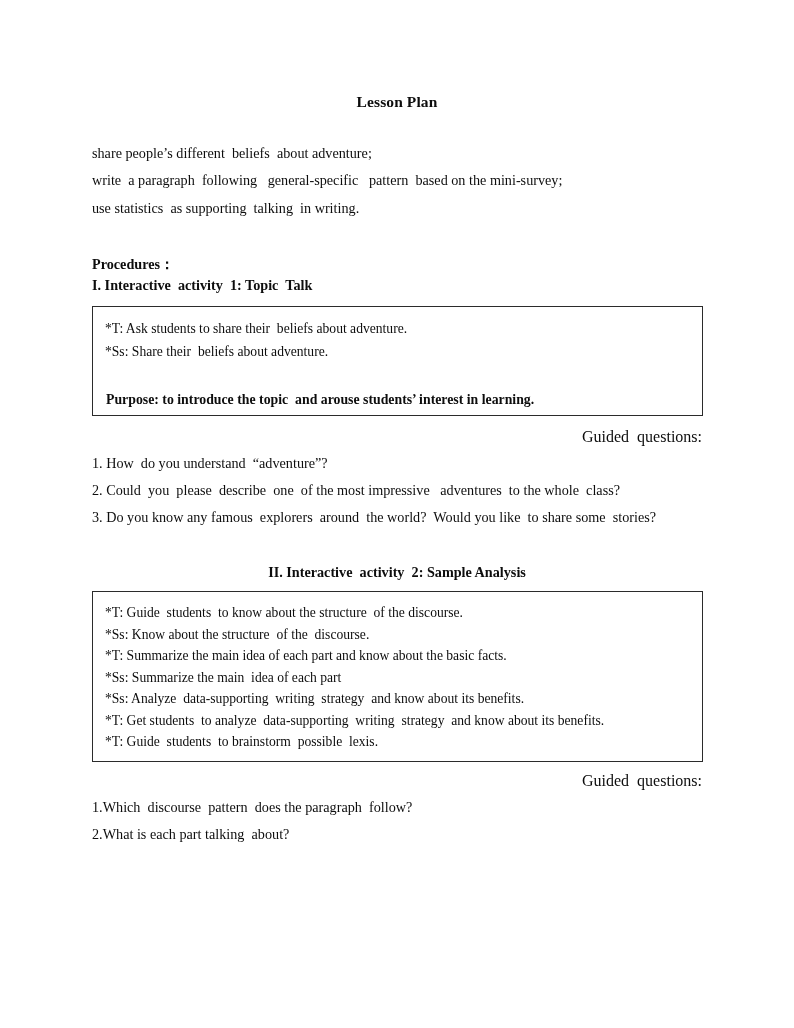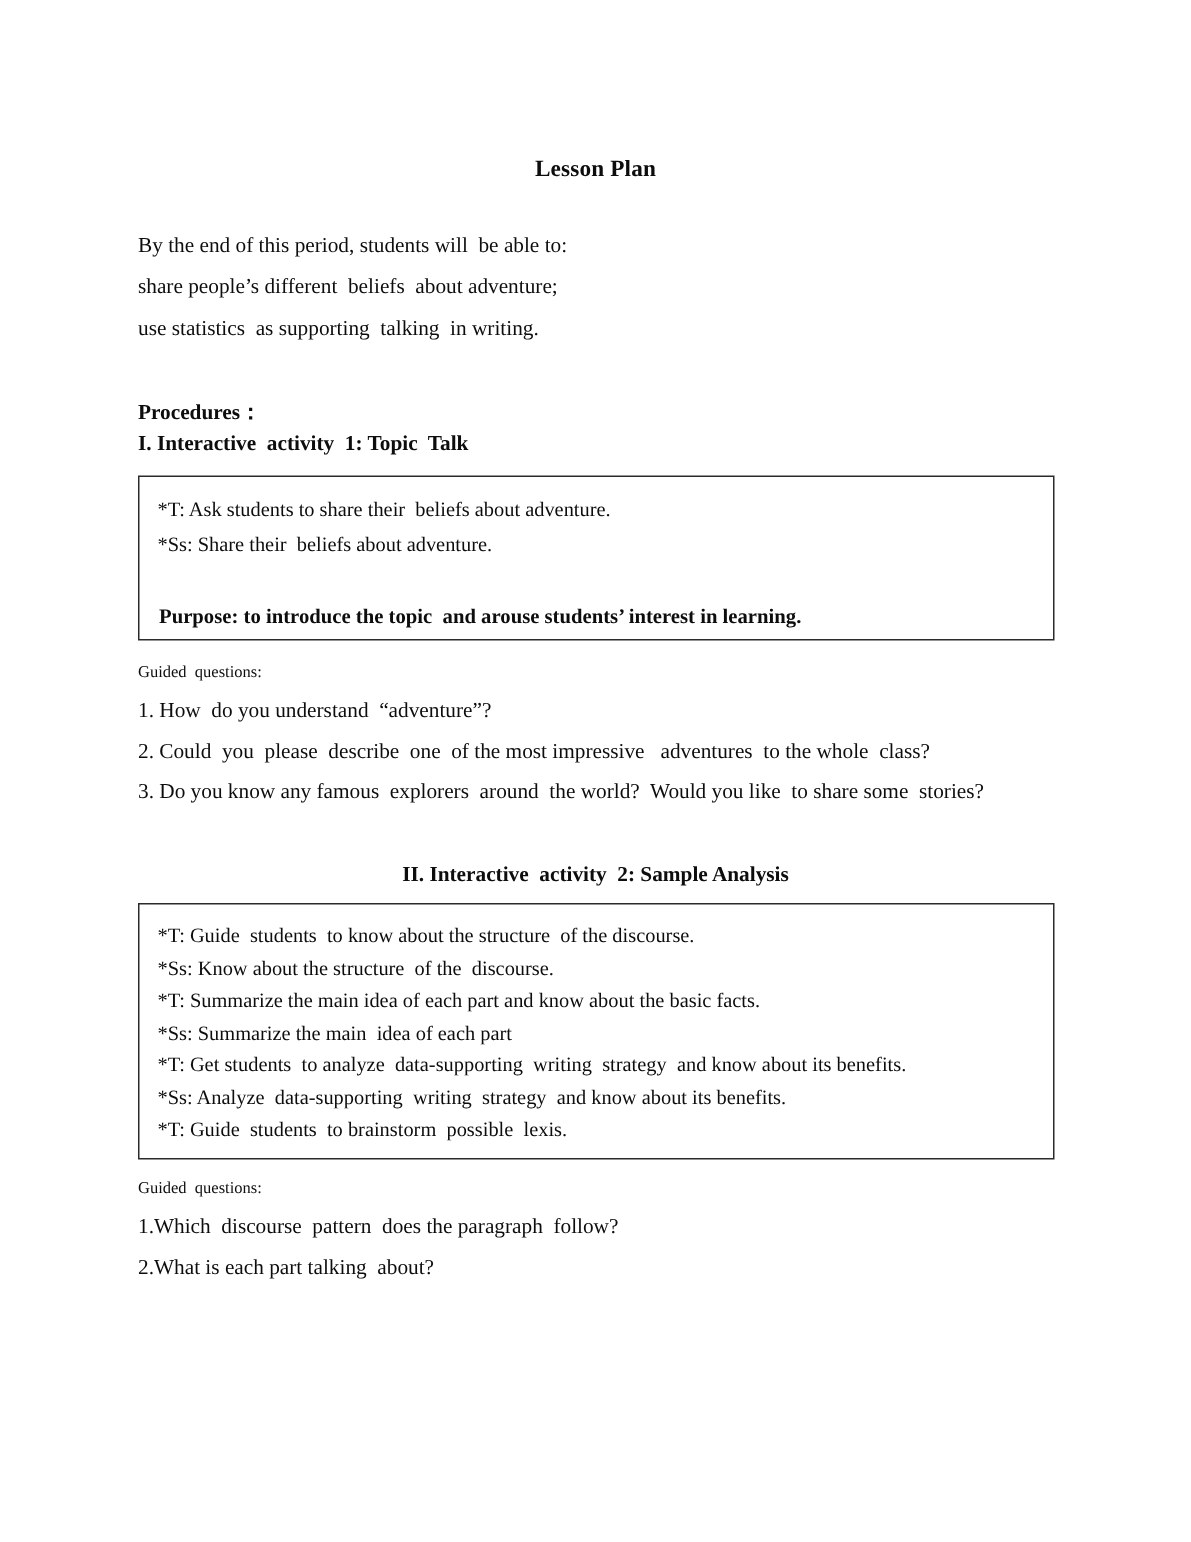--- a/index.html
+++ b/index.html
@@ -10,21 +10,21 @@
   body {
     width: 794px;
     height: 1028px;
     position: relative;
     font-family: "Liberation Serif", "DejaVu Serif", serif;
     color: #0d0d0d;
     -webkit-font-smoothing: antialiased;
   }
   .page {
     position: absolute;
-    left: 0; top: 16px;
+    left: 0; top: 5px;
     width: 794px;
     height: 844px;
     box-sizing: border-box;
     padding: 0;
     text-decoration: underline;
   }
   .content {
     position: absolute;
     left: 92px;
     top: 88px;
@@ -103,45 +103,46 @@
   .box-one .purpose-line { margin-top: 26px; }
   .box-two .purpose-line {
     margin-top: 24px;
     text-indent: 0;
     padding-left: 18px;
     text-indent: -18px;
   }
 
   
   .guided-label {
-    font-size: 11px;
+    font-size: 16px;
     line-height: 26px;
     margin: 8px 0 0 0;
     white-space: pre;
+    text-align: right;
   }
   .guided-label.tight { margin-top: 6px; }
   .q-line {
     font-size: 14.2px;
     line-height: 27px;
     white-space: pre;
     margin: 0;
   }
   .q-line.compact { line-height: 27px; }
 </style>
 </head>
 <body>
 
 <div class="page">
   <div class="content">
 
     <h1 class="doc-title">Lesson Plan</h1>
 
     <div class="objectives">
-      <p class="obj-line">By the end of this period, students will  be able to:</p>
       <p class="obj-line">share people’s different  beliefs  about adventure;</p>
+      <p class="obj-line">write  a paragraph  following   general-specific   pattern  based on the mini-survey;</p>
       <p class="obj-line">use statistics  as supporting  talking  in writing.</p>
     </div>
 
     <p class="procedures-label">Procedures：</p>
 
     <p class="activity-heading">I. Interactive  activity  1: Topic  Talk</p>
 
     <div class="proc-box box-one">
       <p class="proc-line">*T: Ask students to share their  beliefs about adventure.</p>
       <p class="proc-line">*Ss: Share their  beliefs about adventure.</p>
@@ -153,22 +154,22 @@
     <p class="q-line">2. Could  you  please  describe  one  of the most impressive   adventures  to the whole  class?</p>
     <p class="q-line">3. Do you know any famous  explorers  around  the world?  Would you like  to share some  stories?</p>
 
     <p class="activity-heading second">II. Interactive  activity  2: Sample Analysis</p>
 
     <div class="proc-box box-two">
       <p class="proc-line">*T: Guide  students  to know about the structure  of the discourse.</p>
       <p class="proc-line">*Ss: Know about the structure  of the  discourse.</p>
       <p class="proc-line">*T: Summarize the main idea of each part and know about the basic facts.</p>
       <p class="proc-line">*Ss: Summarize the main  idea of each part</p>
+      <p class="proc-line">*Ss: Analyze  data-supporting  writing  strategy  and know about its benefits.</p>
       <p class="proc-line">*T: Get students  to analyze  data-supporting  writing  strategy  and know about its benefits.</p>
-      <p class="proc-line">*Ss: Analyze  data-supporting  writing  strategy  and know about its benefits.</p>
       <p class="proc-line">*T: Guide  students  to brainstorm  possible  lexis.</p>
     </div>
 
     <p class="guided-label tight">Guided  questions:</p>
     <p class="q-line compact">1.Which  discourse  pattern  does the paragraph  follow?</p>
     <p class="q-line compact">2.What is each part talking  about?</p>
 
   </div>
 </div>
 

